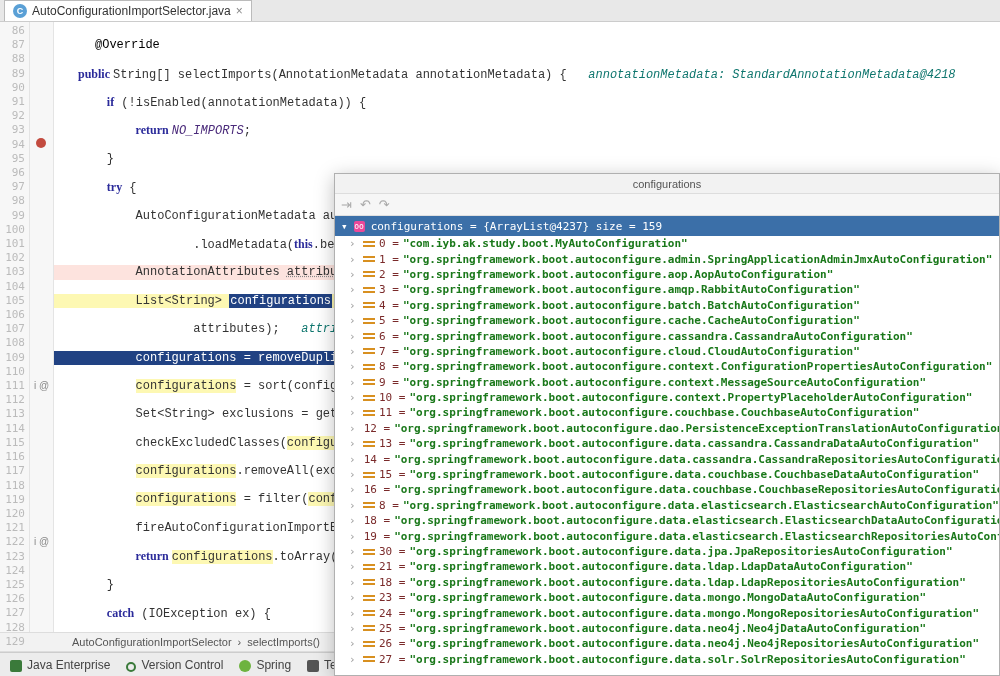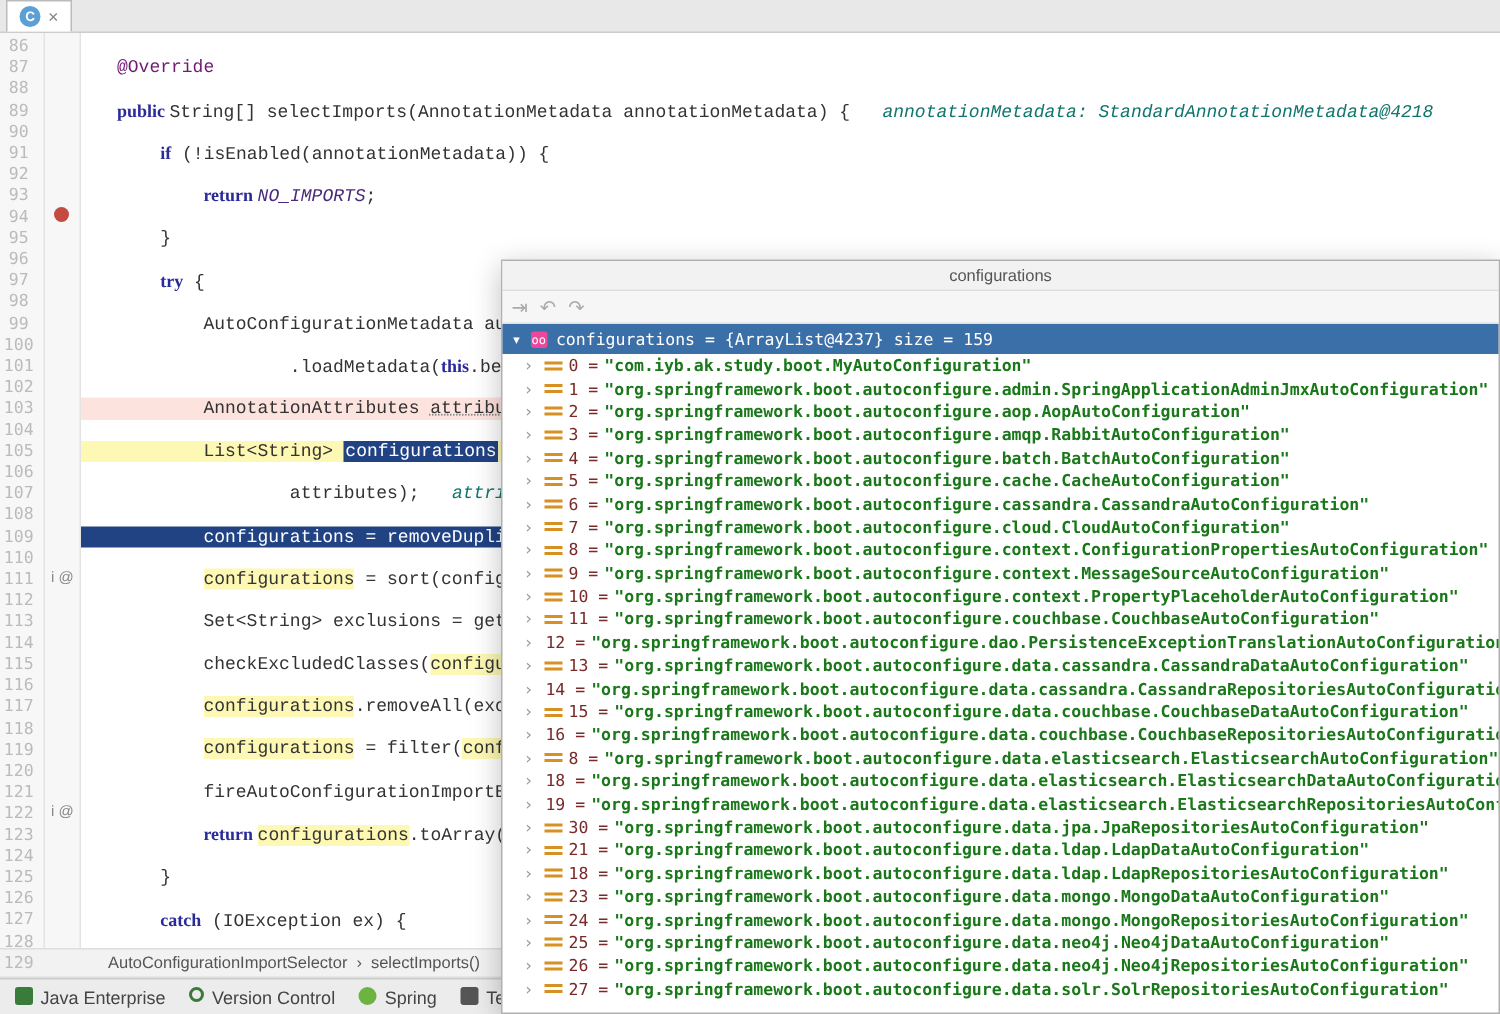--- a/index.html
+++ b/index.html
@@ -41,21 +41,21 @@
   .tab-close { color:#888; cursor:pointer; }
   .editor-area {
     display:flex;
     height: 610px;
     background:#fff;
     position:relative;
   }
   .gutter {
     width: 30px;
     background:#f7f7f7;
-    text-align:center;
+    text-align:right;
     color:#bbb;
     font-family: Consolas, monospace;
     font-size:11px;
     padding: 2px 4px 0 0;
     line-height: 14.2px;
     border-right:1px solid #e4e4e4;
     user-select:none;
   }
   .marker-gutter {
     width: 24px;
@@ -79,21 +79,21 @@
     font-family: Consolas, "Courier New", monospace;
     font-size:12px;
     line-height:14.2px;
     white-space: pre;
     overflow:hidden;
     padding-top:2px;
     color:#333;
   }
   .code .line { height:14.2px; display:block; padding-left:24px; }
   .kw { color:#2a2a9a; font-weight:bold;font-family:Liberation Serif, serif; }
-  .ann { color:#701a75; }
+  .ann { color:#000000;margin-left:17px; }
   .field { color:#4a2a7a; font-style:italic; }
   .hint { color:#0f766e; font-style:italic; }
   .hl-select { background:#214283; color:#fff; padding:0 1px; }
   .hl-yellow { background:#fdf8b3; }
   .hl-red { background:#fde3de; }
   .underline { text-decoration: underline dotted #888; }
   .breadcrumb {
     height:20px;
     background:#f2f2f2;
     border-top:1px solid #ddd;
@@ -106,21 +106,21 @@
   }
   .status-bar {
     height:24px;
     background:#ececec;
     border-top:1px solid #ccc;
     display:flex; align-items:center;
     gap:16px;
     padding:0 10px;
     font-size:12px;
   }
-  .status-item { display:flex; align-items:flex-start; gap:5px; color:#444; cursor:pointer; }
+  .status-item { display:flex; align-items:flex-end; gap:5px; color:#444; cursor:pointer; }
   .status-item .mini-icon {
     display:inline-block; width:12px; height:12px;
   }
   
   .debug-popup {
     position:absolute;
     left:334px; top:173px;
     width:666px; height:503px;
     background:#fff;
     border:1px solid #b0b0b0;
@@ -172,20 +172,21 @@
   }
   .debug-row .idx { color:#7a2a2a; }
   .debug-row .val { color:#1a781a; font-weight:bold; }
 </style>
 </head>
 <body>
 
 <div class="top-tab-bar">
   <div class="file-tab">
     <span class="tab-icon">C</span>
+    <span>AutoConfigurationImportSelector.java</span>
     <span class="tab-close">×</span>
   </div>
 </div>
 
 <div class="editor-area">
   <div class="gutter" id="line-gutter">86
 87
 88
 89
 90

